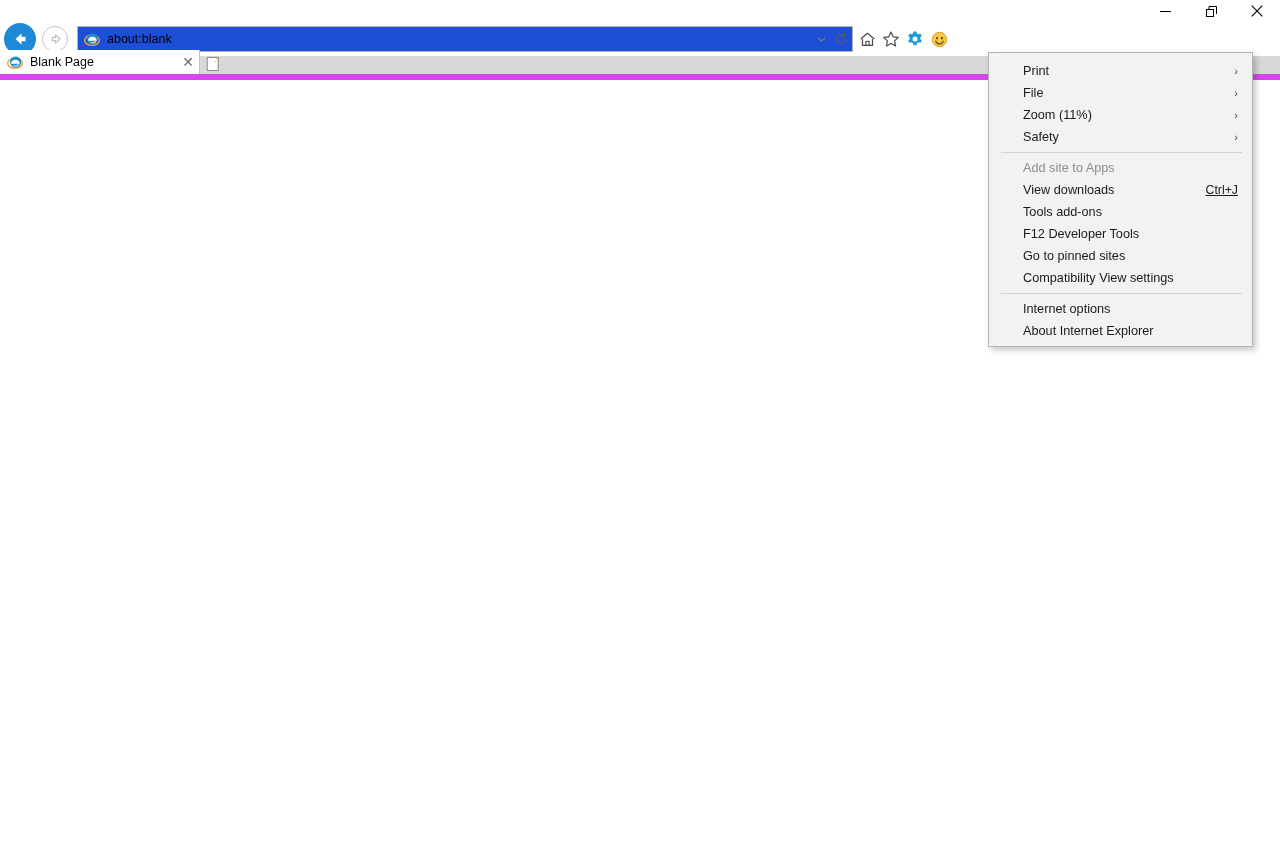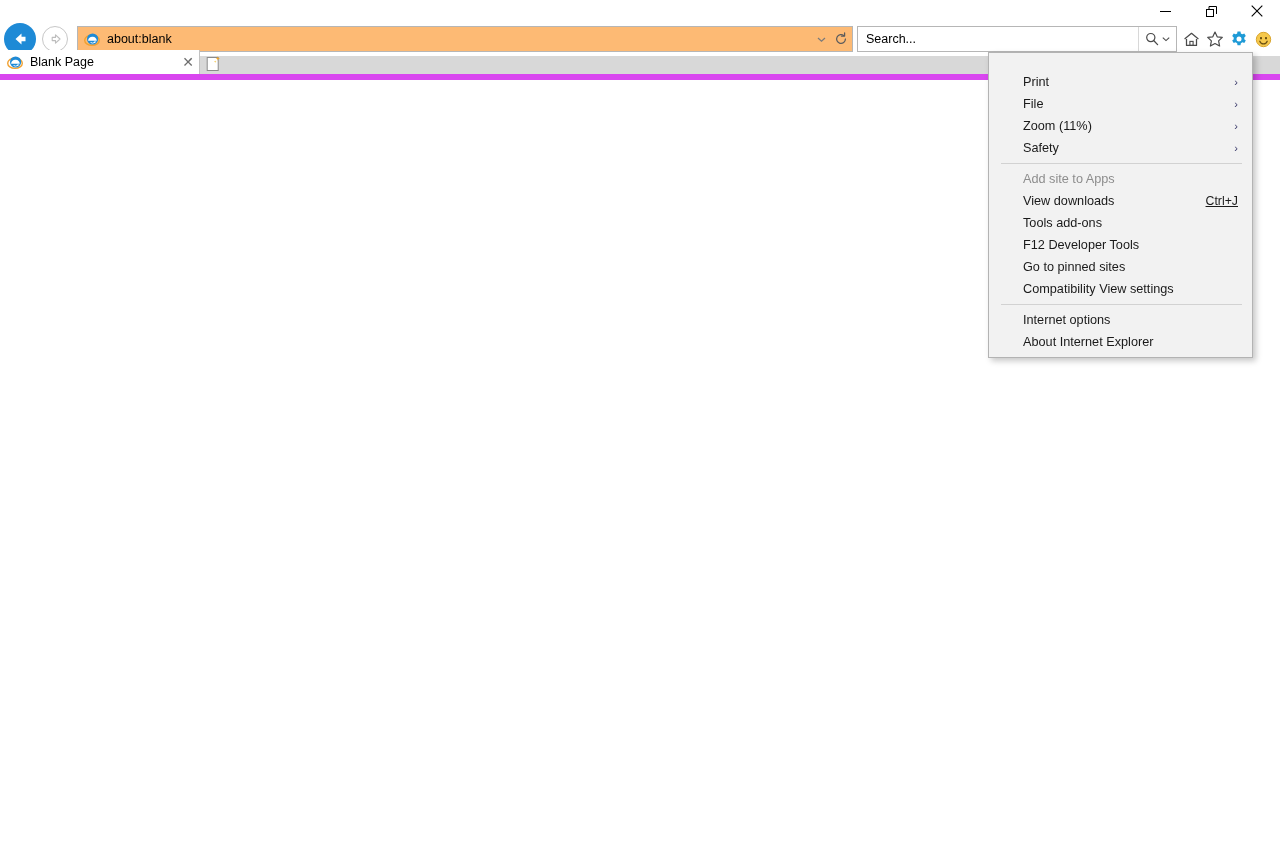--- a/index.html
+++ b/index.html
@@ -45,21 +45,21 @@
     border: 1px solid #c7c7c7;
     display: flex; align-items: center; justify-content: center;
     flex: 0 0 auto;
   }
 
   .addressbar {
     margin-left: 9px;
     flex: 0 0 776px;
     height: 26px;
     border: 1px solid #b6b6b6;
-    background: #fdba74;
+    background: #1d4ed8;
     display: flex; align-items: center;
   }
   .addr-favicon { width: 16px; height: 16px; margin-left: 6px; flex:0 0 auto; }
   .addr-text {
     flex: 1 1 auto; margin-left: 7px;
     font-size: 12.5px; color: #000000; white-space: nowrap; overflow: hidden;
   }
   .addr-caret {
     flex: 0 0 auto; width: 18px; height: 24px;
     display:flex; align-items:center; justify-content:center;
@@ -125,21 +125,21 @@
     position: absolute; top: 80px; left: 0; width: 1280px; height: 773px;
     background: #ffffff;
   }
 
   
   .menu {
     position: absolute; top: 52px; left: 988px; width: 265px;
     background: #f2f2f2;
     border: 1px solid #b3b3b3;
     box-shadow: 3px 3px 6px rgba(0,0,0,0.22);
-    padding: 18px 0 4px 0;
+    padding: 7px 0 4px 0;
     z-index: 50;
   }
   .mi {
     height: 22px;
     display: flex; align-items: center;
     padding: 0 12px 0 34px;
     font-size: 12.7px; color: #1a1a1a;
     white-space: nowrap;
   }
   .mi.disabled { color: #8d8d8d; justify-content: center; }
@@ -205,32 +205,20 @@
         </svg>
       </div>
       <div class="addr-refresh">
         <svg width="14" height="14" viewBox="0 0 14 14">
           <path d="M11.4 7 a4.4 4.4 0 1 1 -1.5 -3.3" fill="none" stroke="#5c5c5c" stroke-width="1.25" stroke-linecap="round"></path>
           <path d="M10.6 0.9 L10.6 4.1 L7.4 4.1" fill="none" stroke="#5c5c5c" stroke-width="1.25" stroke-linecap="round" stroke-linejoin="round"></path>
         </svg>
       </div>
     </div>
 
-    <div class="searchbox">
-      <div class="search-text">Search...</div>
-      <div class="search-go">
-        <svg width="14" height="14" viewBox="0 0 14 14">
-          <circle cx="5.8" cy="5.6" r="4.1" fill="none" stroke="#4a4a4a" stroke-width="1.2"></circle>
-          <line x1="8.9" y1="8.8" x2="12.6" y2="12.6" stroke="#4a4a4a" stroke-width="1.3" stroke-linecap="round"></line>
-        </svg>
-        <svg width="8" height="8" viewBox="0 0 8 8">
-          <path d="M0.8 2.6 L4 5.6 L7.2 2.6" fill="none" stroke="#4a4a4a" stroke-width="1.1"></path>
-        </svg>
-      </div>
-    </div>
 
     <div class="toolicons">
       <div class="ticon">
         <svg width="17" height="17" viewBox="0 0 17 17">
           <path d="M1.6 8 L8.5 2.3 L15.4 8" fill="none" stroke="#4a4a4a" stroke-width="1.25" stroke-linejoin="round"></path>
           <path d="M3.5 8.1 L3.5 14.4 L13.5 14.4 L13.5 8.1" fill="none" stroke="#4a4a4a" stroke-width="1.25" stroke-linejoin="round"></path>
           <rect x="6.9" y="10.4" width="3.2" height="4" fill="none" stroke="#4a4a4a" stroke-width="1.1"></rect>
         </svg>
       </div>
       <div class="ticon">

